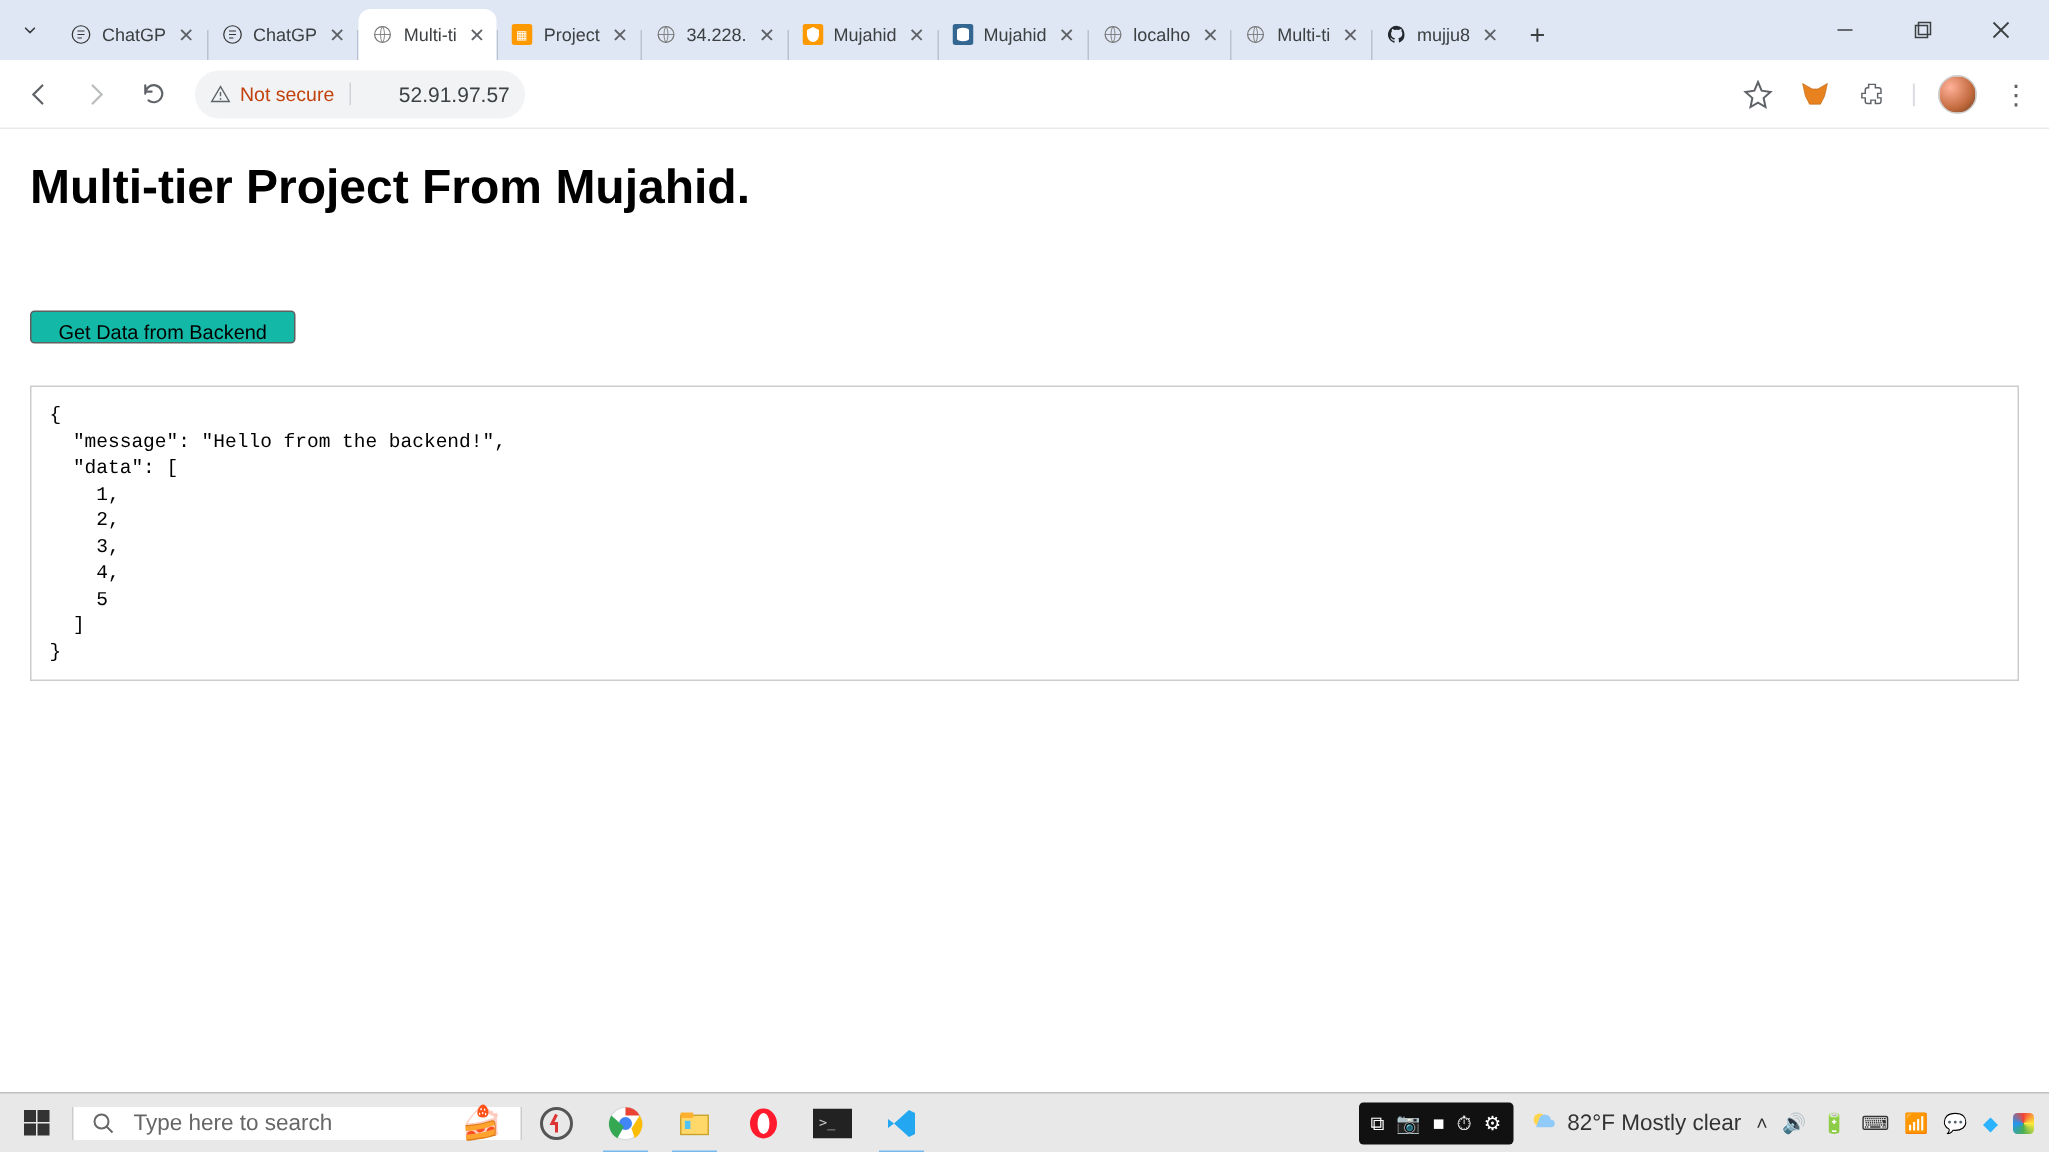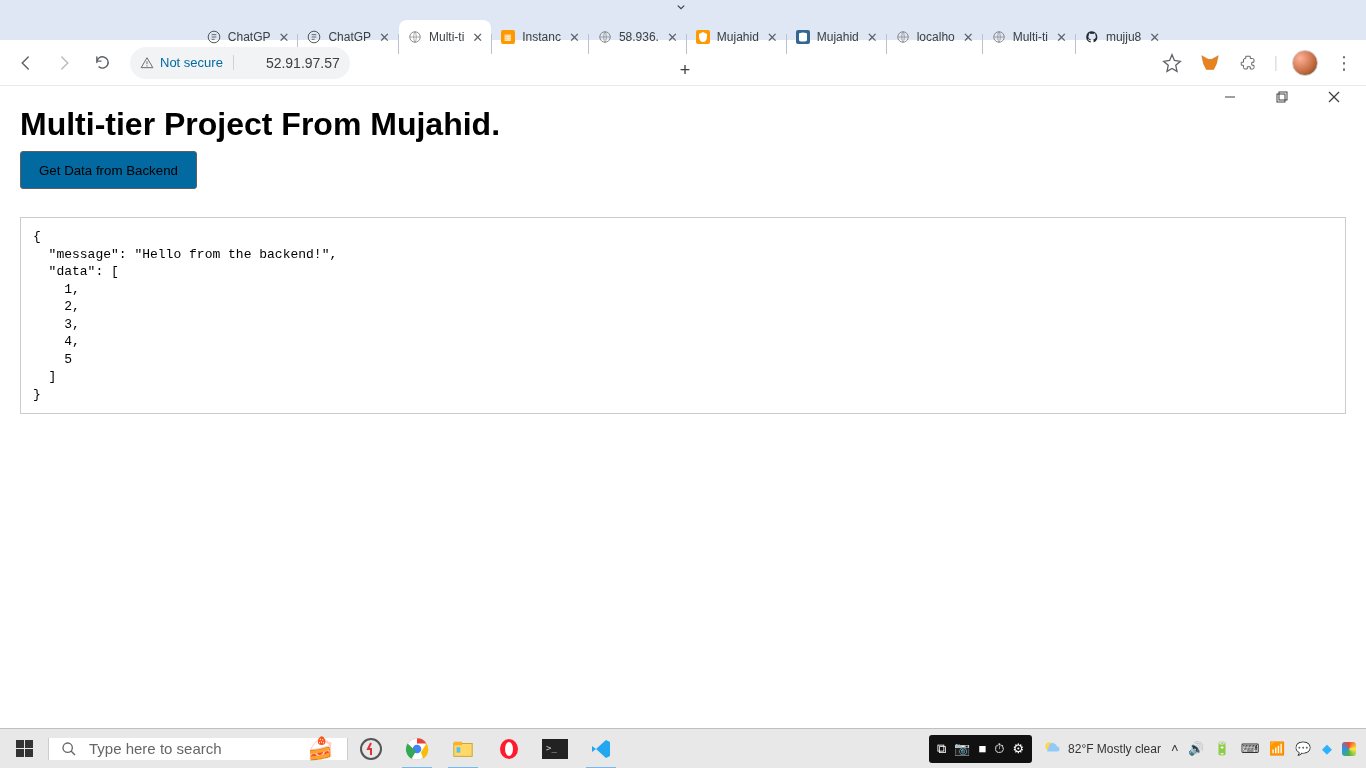--- a/index.html
+++ b/index.html
@@ -1,61 +1,61 @@
 <!DOCTYPE html>
 <html><head>
 <meta charset="utf-8">
 <style>
   * { box-sizing: border-box; margin: 0; padding: 0; }
   html, body { width: 1366px; height: 768px; overflow: hidden; font-family: "Segoe UI", Arial, sans-serif; background: #fff; }
   
   
-  .chrome-top { background: #dee7f3; height: 40px; display: flex; align-items: center; padding: 0 6px 0 6px; flex-direction: column; }
+  .chrome-top { background: #dee7f3; height: 40px; display: flex; align-items: center; padding: 0 6px 0 6px; }
   .tablist-btn { width: 28px; height: 28px; display:flex; align-items:center; justify-content:center; border-radius:50%; margin-right:4px;}
   .tab { display: inline-flex; align-items: center; height: 34px; padding: 0 8px; margin-top:6px; font-size: 12px; color:#3c4043; max-width: 120px; overflow:hidden; white-space:nowrap; position:relative; border-radius:8px 8px 0 0; gap:6px;}
   .tab.active { background: #fff; }
   .tab .favicon { width:16px; height:16px; flex:0 0 16px; display:inline-flex; align-items:center; justify-content:center; font-size:12px;}
   .tab .title { overflow:hidden; text-overflow: clip; max-width:52px; }
   .tab .close { font-size:13px; color:#5f6368; margin-left:2px;}
   .tab-sep { width:1px; height:20px; background:#b8c2d1; margin-top:10px;}
   .newtab { width:28px; height:28px; display:flex; align-items:center; justify-content:center; font-size:18px; color:#3c4043; margin-left:4px; margin-top:6px;}
   .win-controls { margin-left:auto; display:flex; gap:8px; align-items:center; padding-right:4px;}
   .win-btn { width:44px; height:32px; display:flex; align-items:center; justify-content:center; color:#3c4043;}
   
   
   .addr-row { height: 46px; background:#fff; display:flex; align-items:center; padding:0 10px; border-bottom:1px solid #e8eaed; gap:6px;}
   .nav-btn { width:32px; height:32px; display:flex; align-items:center; justify-content:center; color:#5f6368; border-radius:50%;}
   .nav-btn.disabled { color:#babcbe; }
   .omnibox { flex:0 0 auto; display:flex; align-items:center; background:#f1f3f4; border-radius:16px; height:32px; padding:0 4px 0 10px; margin-left:6px; gap:8px; font-size:14px; color:#3c4043;}
-  .insecure { display:flex; align-items:center; gap:6px; color:#0369a1; padding-right:10px; border-right:1px solid #cfd2d6; margin-right:10px; font-size:13px;}
+  .insecure { display:flex; align-items:center; gap:6px; color:#c2410c; padding-right:10px; border-right:1px solid #cfd2d6; margin-right:10px; font-size:13px;}
   .addr-right { margin-left:auto; display:flex; align-items:center; gap:14px;}
   .ext-icon { width:24px; height:24px; display:flex; align-items:center; justify-content:center;}
   .avatar { width:26px; height:26px; border-radius:50%; background: radial-gradient(circle at 30% 30%, #ffb199, #c46b3f 60%, #6b3e1d); border:1px solid #ccc;}
   .kebab { font-size:18px; color:#5f6368; }
   
   
   .page { padding: 20px 20px; }
-  .page h1 { font-size: 32px; font-weight: 700; font-family: Arial, sans-serif; margin-bottom: 8px;}
+  .page h1 { font-size: 32px; font-weight: 700; font-family: Arial, sans-serif; margin-bottom: 36px;}
   .btn-row { display:flex; gap:24px; margin-bottom:28px;}
-  .ui-button { background:#0369a1; border:1px solid #5f5f5f; border-radius:3px; padding:6px 18px; font-size:13.3px; font-family: Arial, sans-serif; cursor:pointer; height:38px;}
+  .ui-button { background:#14b8a6; border:1px solid #5f5f5f; border-radius:3px; padding:6px 18px; font-size:13.3px; font-family: Arial, sans-serif; cursor:pointer; height:22px;margin-top:28px;}
   .output-box { border:1px solid #ccc; padding:10px 12px; font-family: "Courier New", monospace; font-size:13px; white-space:pre; line-height:1.35; min-height:190px;}
   
   
   .taskbar { position:absolute; bottom:0; left:0; right:0; height:40px; background:#e8e8e8; display:flex; align-items:center; border-top:1px solid #c0c0c0;}
   .start-btn { width:48px; height:40px; display:flex; align-items:center; justify-content:center;}
   .win-logo { display:grid; grid-template-columns:8px 8px; grid-template-rows:8px 8px; gap:1px;}
   .win-logo span { background:#333;}
   .search-box { display:flex; align-items:center; height:22px; width:300px; background:#fff; border-left:1px solid #ccc; border-right:1px solid #ccc; padding:0 12px; gap:12px; color:#666; font-size:15px;}
   .task-icons { display:flex; align-items:center; height:40px;}
   .task-icon { width:46px; height:40px; display:flex; align-items:center; justify-content:center; position:relative;}
   .task-icon.running::after { content:""; position:absolute; bottom:0; left:8px; right:8px; height:2px; background:#76b9ed;}
   .tray { margin-left:auto; display:flex; align-items:center; gap:10px; padding:0 10px; font-size:12px; color:#333;}
   .tray-black { background:#111; color:#fff; display:flex; align-items:center; gap:8px; padding:0 8px; height:28px; border-radius:3px;}
   .tray-black span{font-size:13px;}
-  .weather { display:flex; align-items:center; gap:6px; font-size:12px;}
+  .weather { display:flex; align-items:center; gap:6px; font-size:15px;}
   .tray-icons { display:flex; align-items:center; gap:10px; font-size:13px;}
   
   svg { display:block; }
 </style>
 </head>
 <body>
 
 <div class="chrome-top">
   <div class="tablist-btn">
     <svg width="14" height="14" viewBox="0 0 24 24">
@@ -96,32 +96,32 @@
         <span class="close">✕</span>
       </div>
       <div class="tab-sep"></div>
       <div class="tab">
         <span class="favicon">
           <svg width="14" height="14">
             <rect width="14" height="14" rx="2" fill="#ff9900"></rect>
             <text x="3" y="10" font-size="8" fill="#fff">▦</text>
           </svg>
         </span>
-        <span class="title">Instanc</span>
+        <span class="title">Project</span>
         <span class="close">✕</span>
       </div>
       <div class="tab-sep"></div>
       <div class="tab">
         <span class="favicon">
           <svg width="14" height="14" viewBox="0 0 24 24">
             <circle cx="12" cy="12" r="9" fill="none" stroke="#777" stroke-width="1.4"></circle>
             <path d="M3 12h18M12 3c3 3 3 15 0 18M12 3c-3 3-3 15 0 18" stroke="#777" stroke-width="1" fill="none"></path>
           </svg>
         </span>
-        <span class="title">58.936.</span>
+        <span class="title">34.228.</span>
         <span class="close">✕</span>
       </div>
       <div class="tab-sep"></div>
       <div class="tab">
         <span class="favicon">
           <svg width="14" height="14">
             <rect width="14" height="14" rx="2" fill="#ff9900"></rect>
             <path d="M7 2l4 2v3c0 3-2 5-4 5s-4-2-4-5V4z" fill="#fff"></path>
           </svg>
         </span>

